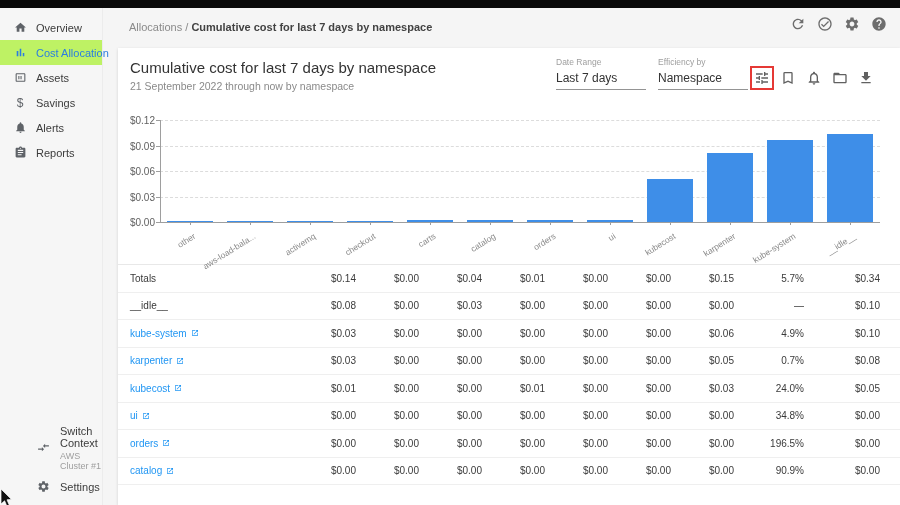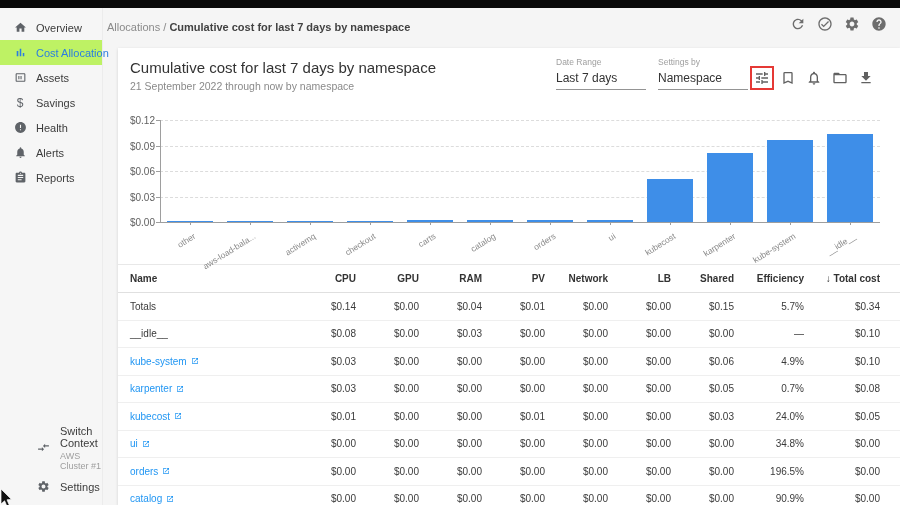--- a/index.html
+++ b/index.html
@@ -25,21 +25,21 @@
   .side-footer { padding-bottom:6px; }
   .foot-item { display:flex; align-items:center; gap:9px; min-height:25px; padding:3px 0 3px 13px;
                font-size:11px; color:#3c3c3c; cursor:pointer;margin-left:24px; }
   .foot-item .ic { width:14px; height:14px; flex:0 0 14px; }
   .foot-item .ic svg { width:13px; height:13px; fill:#5f6368; }
   .foot-sub { font-size:9px; color:#9e9e9e; margin-top:2px; }
 
   
   .main { position:absolute; top:8px; left:103px; right:0; bottom:0; background:#f5f5f5; }
   .breadcrumb-bar { position:relative; height:40px; }
-  .breadcrumb { position:absolute; left:4px; top:13px; font-size:11px; color:#8a8a8a; }
+  .breadcrumb { position:absolute; left:26px; top:13px; font-size:11px; color:#8a8a8a; }
   .breadcrumb .crumb-current { color:#424242; font-weight:600; }
   .top-icons { position:absolute; right:13px; top:8px; display:flex; gap:11px; }
   .top-icons .tic { width:16px; height:16px; cursor:pointer; }
   .top-icons .tic svg { width:16px; height:16px; fill:#6d6d6d; }
 
   
   .card { position:absolute; top:40px; left:15px; right:0; bottom:0; background:#ffffff;
           box-shadow:0 1px 3px rgba(0,0,0,.14); }
   .card-header { position:relative; height:54px; }
   .page-title { position:absolute; left:12px; top:11px; font-size:15px; color:#333; }
@@ -112,28 +112,20 @@
       </div>
       <div class="side-item">
         <span class="ic">
             <span class="dollar-glyph">$</span>
           </span>
         <span>Savings</span>
       </div>
       <div class="side-item">
         <span class="ic">
             <svg viewBox="0 0 24 24">
-              <path d="M12 2C6.48 2 2 6.48 2 12s4.48 10 10 10 10-4.48 10-10S17.52 2 12 2zm1 15h-2v-2h2v2zm0-4h-2V7h2v6z"></path>
-            </svg>
-          </span>
-        <span>Health</span>
-      </div>
-      <div class="side-item">
-        <span class="ic">
-            <svg viewBox="0 0 24 24">
               <path d="M12 22c1.1 0 2-.9 2-2h-4c0 1.1.9 2 2 2zm6-6v-5c0-3.07-1.63-5.64-4.5-6.32V4c0-.83-.67-1.5-1.5-1.5s-1.5.67-1.5 1.5v.68C7.64 5.36 6 7.92 6 11v5l-2 2v1h16v-1l-2-2z"></path>
             </svg>
           </span>
         <span>Alerts</span>
       </div>
       <div class="side-item">
         <span class="ic">
             <svg viewBox="0 0 24 24">
               <path d="M19 3h-4.18C14.4 1.84 13.3 1 12 1c-1.3 0-2.4.84-2.82 2H5c-1.1 0-2 .9-2 2v14c0 1.1.9 2 2 2h14c1.1 0 2-.9 2-2V5c0-1.1-.9-2-2-2zm-7 0c.55 0 1 .45 1 1s-.45 1-1 1-1-.45-1-1 .45-1 1-1zm2 14H7v-2h7v2zm3-4H7v-2h10v2zm0-4H7V7h10v2z"></path>
             </svg>
@@ -186,21 +178,21 @@
     <section class="card">
       <div class="card-header">
         <div class="page-title">Cumulative cost for last 7 days by namespace</div>
         <div class="page-subtitle">21 September 2022 through now by namespace</div>
 
         <div class="select-ctl ctl-date">
           <div class="ctl-label">Date Range</div>
           <div class="ctl-value">Last 7 days</div>
         </div>
         <div class="select-ctl ctl-agg">
-          <div class="ctl-label">Settings by</div>
+          <div class="ctl-label">Efficiency by</div>
           <div class="ctl-value">Namespace</div>
         </div>
 
         <div class="hdr-icons">
           <span class="hic boxed">
               <svg viewBox="0 0 24 24">
                 <path d="M3 17v2h6v-2H3zM3 5v2h10V5H3zm10 16v-2h8v-2h-8v-2h-2v6h2zM7 9v2H3v2h4v2h2V9H7zm14 4v-2H11v2h10zm-6-4h2V7h4V5h-4V3h-2v6z"></path>
               </svg>
             </span>
           <span class="hic">
@@ -275,32 +267,20 @@
           <div class="x-label" style="left: 524px; top: 129px;">karpenter</div>
           <div class="bar" style="left: 649px; width: 46px; top: 37.55px; height: 82.45px; background: rgb(62, 142, 232);"></div>
           <div class="xtick" style="left: 672px; top: 120px;"></div>
           <div class="x-label" style="left: 584px; top: 129px;">kube-system</div>
           <div class="bar" style="left: 709px; width: 46px; top: 32.45px; height: 87.55px; background: rgb(62, 142, 232);"></div>
           <div class="xtick" style="left: 732px; top: 120px;"></div>
           <div class="x-label" style="left: 644px; top: 129px;">__idle__</div>
         </div>
 
       <div class="table">
-          <div class="trow thead">
-            <div class="cell-name">Name</div>
-            <div class="cell">CPU</div>
-            <div class="cell">GPU</div>
-            <div class="cell">RAM</div>
-            <div class="cell">PV</div>
-            <div class="cell">Network</div>
-            <div class="cell">LB</div>
-            <div class="cell">Shared</div>
-            <div class="cell c-eff">Efficiency</div>
-            <div class="cell c-total">↓ Total cost</div>
-          </div>
           <div class="trow">
             <div class="cell-name">
               <span>Totals</span>
             </div>
             <div class="cell">$0.14</div>
             <div class="cell">$0.00</div>
             <div class="cell">$0.04</div>
             <div class="cell">$0.01</div>
             <div class="cell">$0.00</div>
             <div class="cell">$0.00</div>

